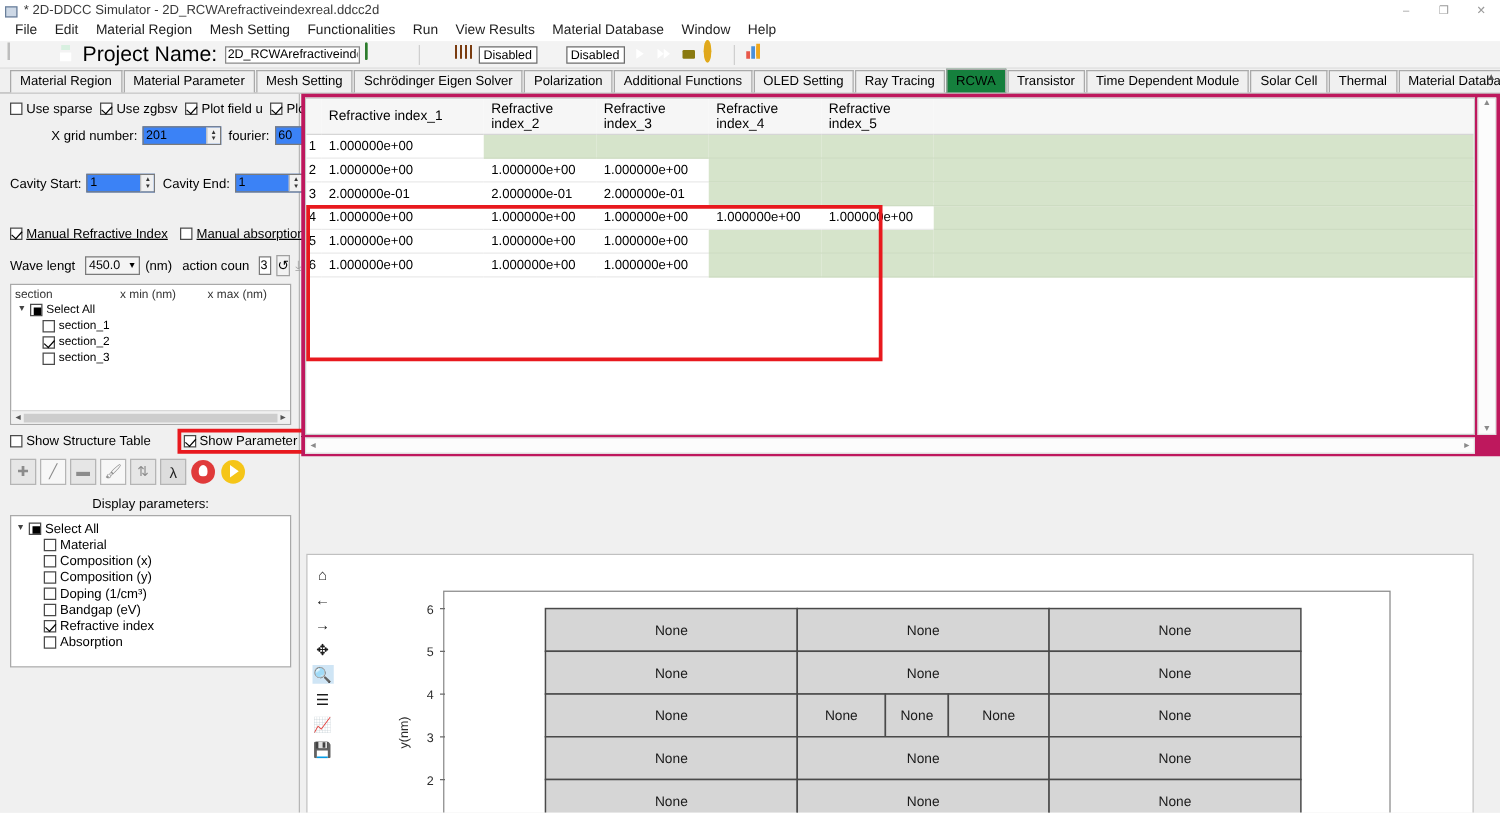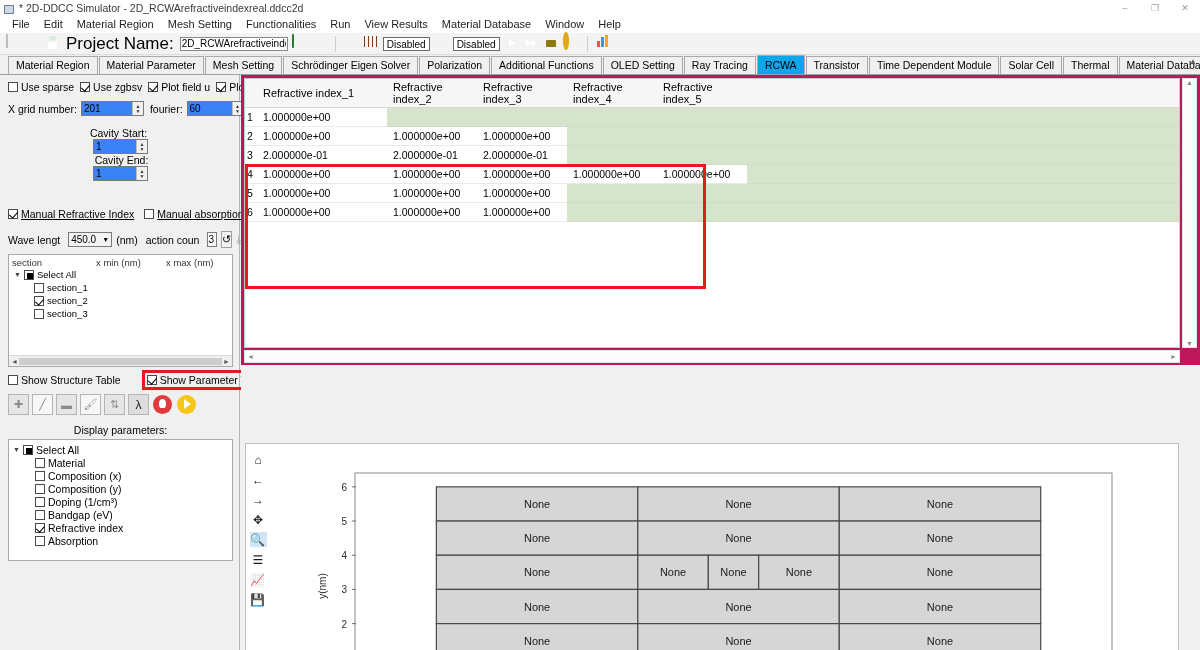--- a/index.html
+++ b/index.html
@@ -93,21 +93,21 @@
   
   .tabbar {
     height: 20px; background: #f0f0f0; border-bottom: 1px solid #a0a0a0;
     display: flex; align-items: flex-end; padding-left: 8px; position: relative;
   }
   .tab {
     height: 18px; line-height: 17px; padding: 0 7px; font-size: 10.5px;
     border: 1px solid #a9a9a9; border-bottom: none; background: #f0f0f0;
     margin-right: 1px; white-space: nowrap; color: #000;
   }
-  .tab.active { background: #0ea5e9; height: 19px; line-height: 18px; position: relative; z-index: 2; }
+  .tab.active { background: #15803d; height: 19px; line-height: 18px; position: relative; z-index: 2; }
   .tabbar .scroll-up {
     position: absolute; right: 3px; top: 2px; font-size: 8px; color: #555;
   }
 
   
   .body-area { position: relative; height: 613px; background: #f0f0f0; }
 
   
   .left-panel {
     position: absolute; left: 0; top: 0; width: 240px; height: 613px;
@@ -366,40 +366,40 @@
         <label class="cb">
           <span class="cbx checked"></span>
           <span>Plot field u</span>
         </label>
         <label class="cb">
           <span class="cbx checked"></span>
           <span>Plot field d</span>
         </label>
       </div>
 
-      <div class="row" style="margin-top:8px;">
+      <div class="row" style="margin-top:8px;margin-left:33px;">
         <span class="fld-label">X grid number:</span>
         <span class="spin">
           <input style="width: 50px;" value="201">
           <span class="arrows">
               <span>▲</span>
               <span>▼</span>
             </span>
         </span>
         <span class="fld-label" style="margin-left:6px;">fourier:</span>
         <span class="spin">
           <input style="width: 44px;" value="60">
           <span class="arrows">
               <span>▲</span>
               <span>▼</span>
             </span>
         </span>
       </div>
 
-      <div class="row" style="margin-top:11px;flex-direction:column;">
+      <div class="row" style="margin-top:23px;">
         <span class="fld-label">Cavity Start:</span>
         <span class="spin">
           <input style="width: 42px;" value="1">
           <span class="arrows">
               <span>▲</span>
               <span>▼</span>
             </span>
         </span>
         <span class="fld-label" style="margin-left:6px;">Cavity End:</span>
         <span class="spin">

